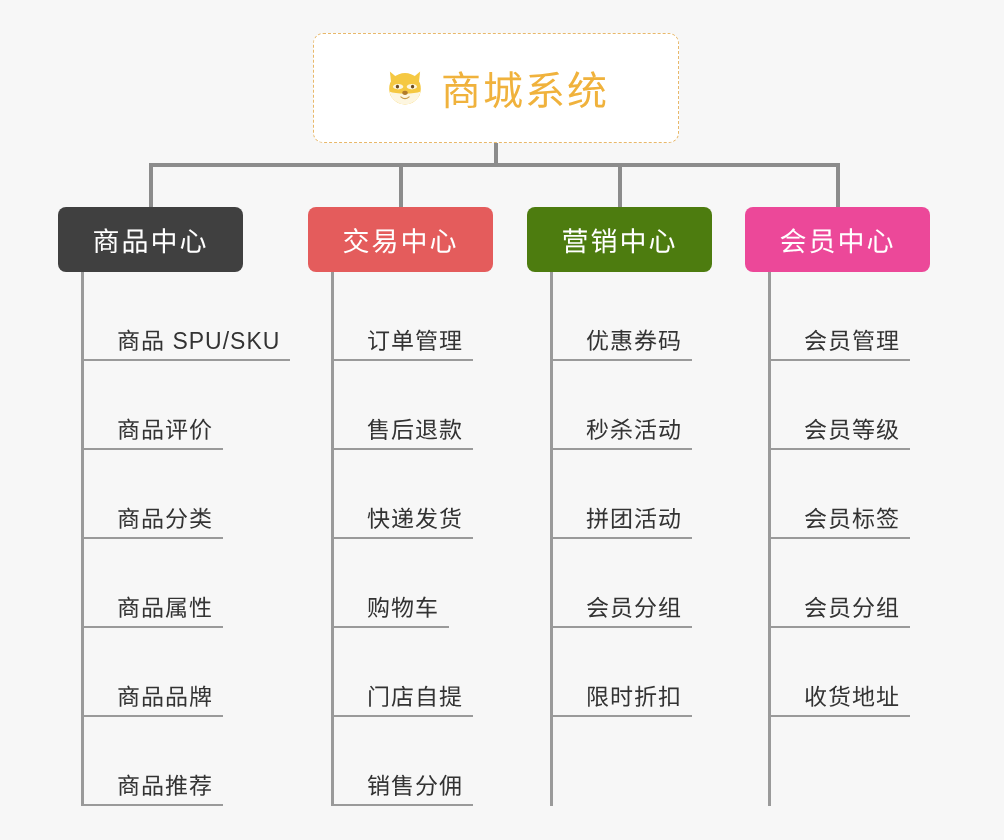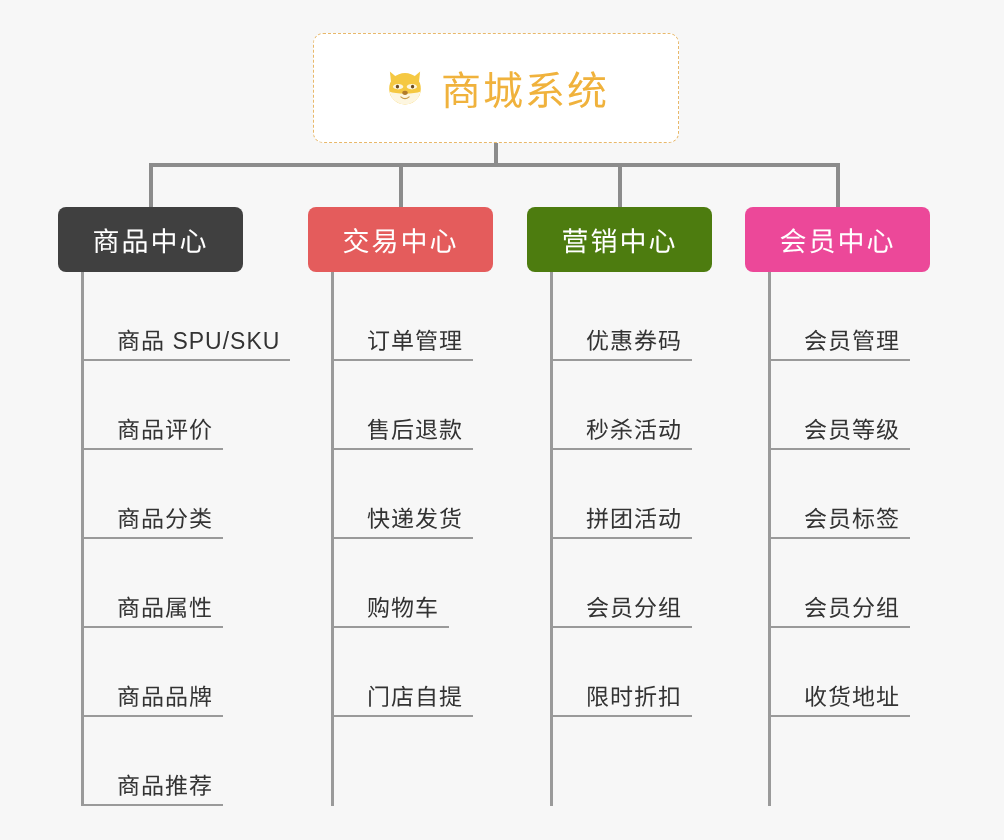--- a/index.html
+++ b/index.html
@@ -211,20 +211,24 @@
       <span class="leaf-underline" style="background: rgb(154, 154, 154); width: 142px;"></span>
         </div>
       <div class="leaf">
         <span class="leaf-label">购物车</span>
       <span class="leaf-underline" style="background: rgb(154, 154, 154); width: 118px;"></span>
         </div>
       <div class="leaf">
         <span class="leaf-label">门店自提</span>
       <span class="leaf-underline" style="background: rgb(154, 154, 154); width: 142px;"></span>
         </div>
+      <div class="leaf">
+        <span class="leaf-label">销售分佣</span>
+      <span class="leaf-underline" style="background: rgb(154, 154, 154); width: 142px;"></span>
+        </div>
     </div>
   </div>
 
   <div class="column" style="left:527px;">
     <div class="cat-box" style="background: #4d7c0f;">
       <span>营销中心</span>
     </div>
     <div class="leaf-list">
       <div class="trunk" style="height: 534px;"></div>
       <div class="leaf">

